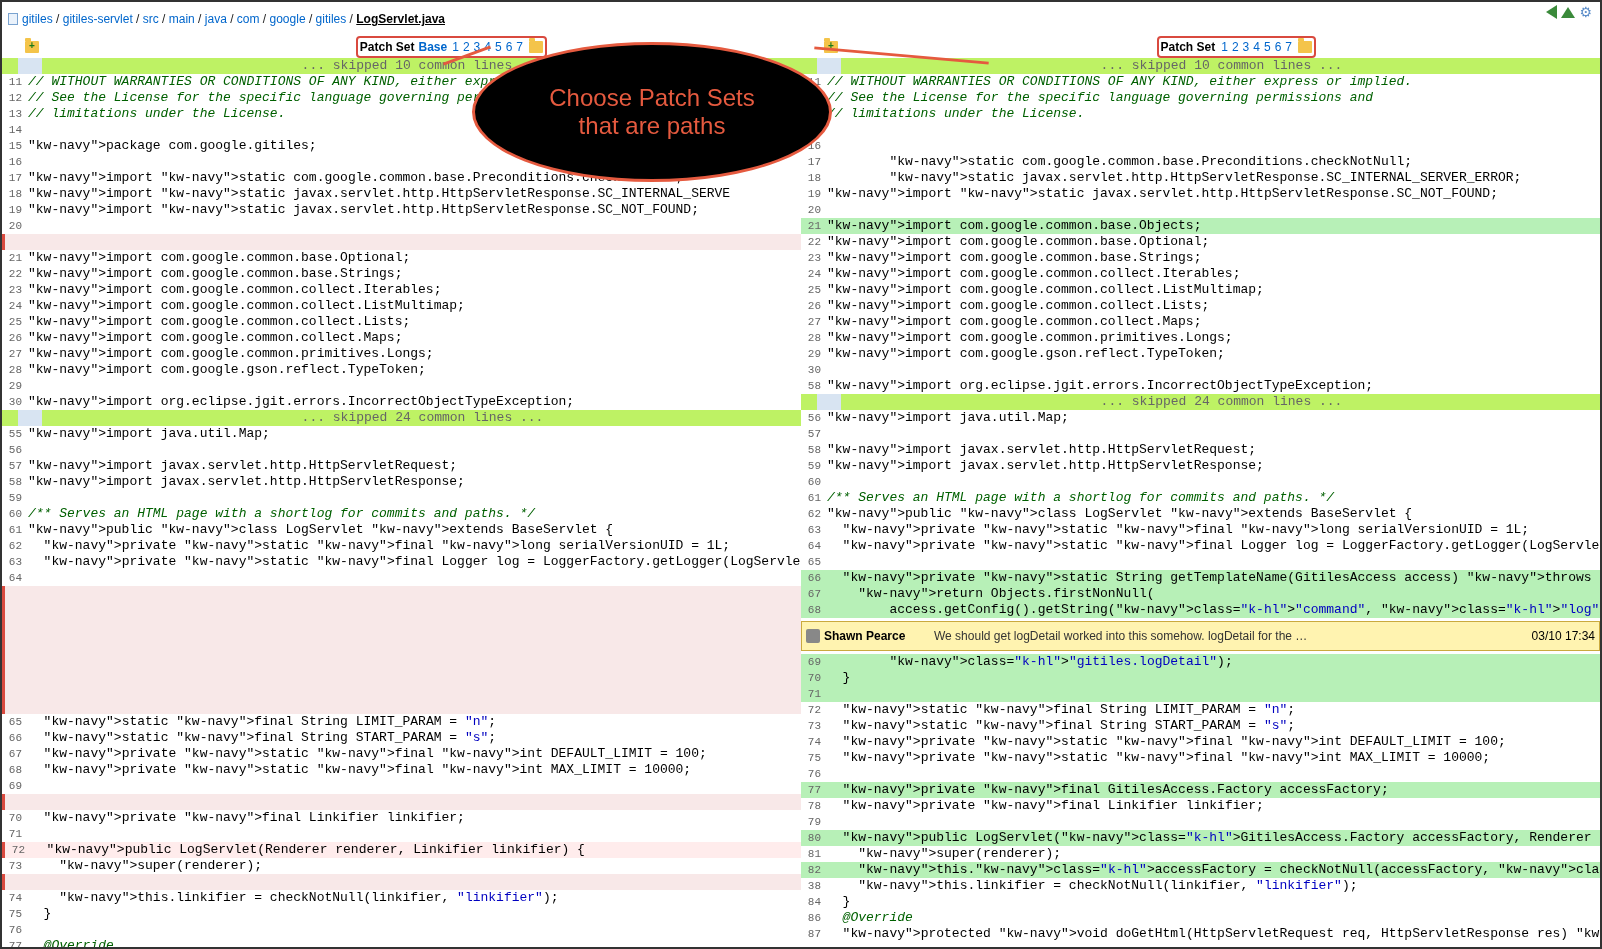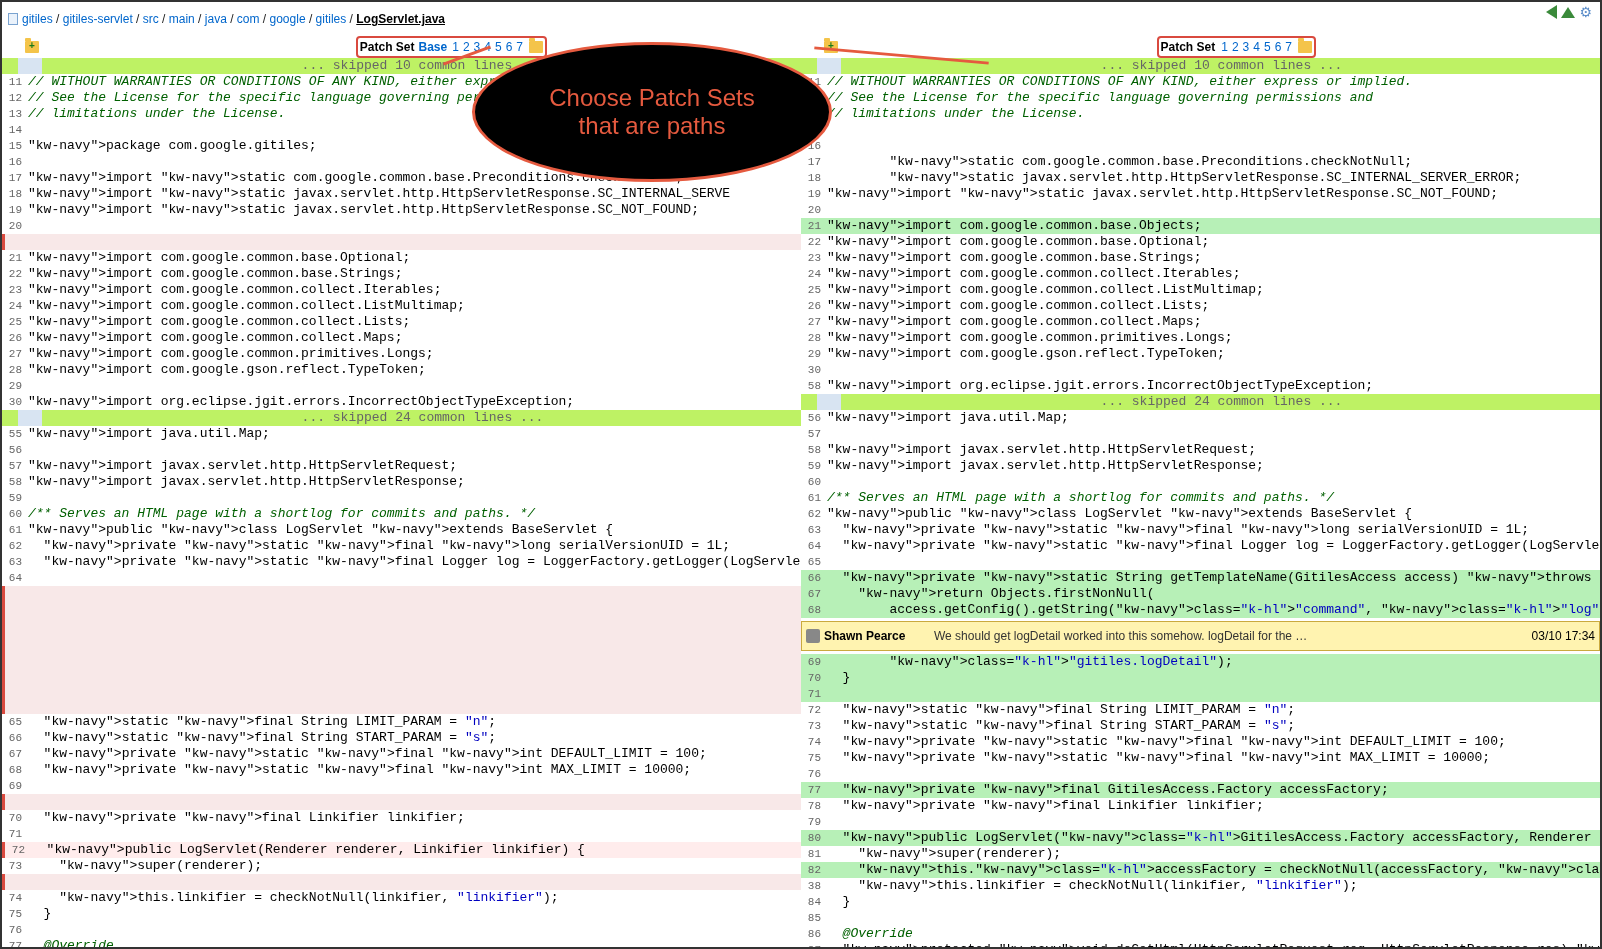--- a/index.html
+++ b/index.html
@@ -213,21 +213,20 @@
         <div class="line "><span class="ln">75</span><span class="txt">  <span class="&lt;span">"kw-navy"</span>&gt;private <span class="&lt;span">"kw-navy"</span>&gt;static <span class="&lt;span">"kw-navy"</span>&gt;final <span class="&lt;span">"kw-navy"</span>&gt;int MAX_LIMIT = 10000;</span></div>
         <div class="line "><span class="ln">76</span><span class="txt"></span></div>
         <div class="line add"><span class="ln">77</span><span class="txt">  <span class="&lt;span">"kw-navy"</span>&gt;private <span class="&lt;span">"kw-navy"</span>&gt;final GitilesAccess.Factory accessFactory;</span></div>
         <div class="line "><span class="ln">78</span><span class="txt">  <span class="&lt;span">"kw-navy"</span>&gt;private <span class="&lt;span">"kw-navy"</span>&gt;final Linkifier linkifier;</span></div>
         <div class="line "><span class="ln">79</span><span class="txt"></span></div>
         <div class="line add"><span class="ln">80</span><span class="txt">  <span class="&lt;span">"kw-navy"</span>&gt;public LogServlet(<span <span="" class="&lt;span">"kw-navy"</span>&gt;class=<span class="k-str2">"k-hl"</span>&gt;GitilesAccess.Factory accessFactory, Renderer renderer, Linkifier linkifier)</span></div>
         <div class="line "><span class="ln">81</span><span class="txt">    <span class="&lt;span">"kw-navy"</span>&gt;super(renderer);</span></div>
         <div class="line add"><span class="ln">82</span><span class="txt">    <span class="&lt;span">"kw-navy"</span>&gt;this.<span <span="" class="&lt;span">"kw-navy"</span>&gt;class=<span class="k-str2">"k-hl"</span>&gt;accessFactory = checkNotNull(accessFactory, <span <span="" class="&lt;span">"kw-navy"</span>&gt;class=&gt;);</span></div>
         <div class="line "><span class="ln">38</span><span class="txt">    <span class="&lt;span">"kw-navy"</span>&gt;this.linkifier = checkNotNull(linkifier, <span class="k-str2">"linkifier"</span>);</span></div>
         <div class="line "><span class="ln">84</span><span class="txt">  }</span></div>
-        <div class="line "><span class="ln">85</span><span class="txt"></span></div>
         <div class="line "><span class="ln">86</span><span class="txt"><span class="k-str">  @Override</span></span></div>
         <div class="line "><span class="ln">87</span><span class="txt">  <span class="&lt;span">"kw-navy"</span>&gt;protected <span class="&lt;span">"kw-navy"</span>&gt;void doGetHtml(HttpServletRequest req, HttpServletResponse res) <span class="&lt;span">"kw-navy"</span>&gt;throws IOException {</span></div>
       </div>
     <div class="hscroll">
         <div class="thumb"></div>
       </div>
   </div>
 </div>
 
 <span class="callout-line l1"></span>

